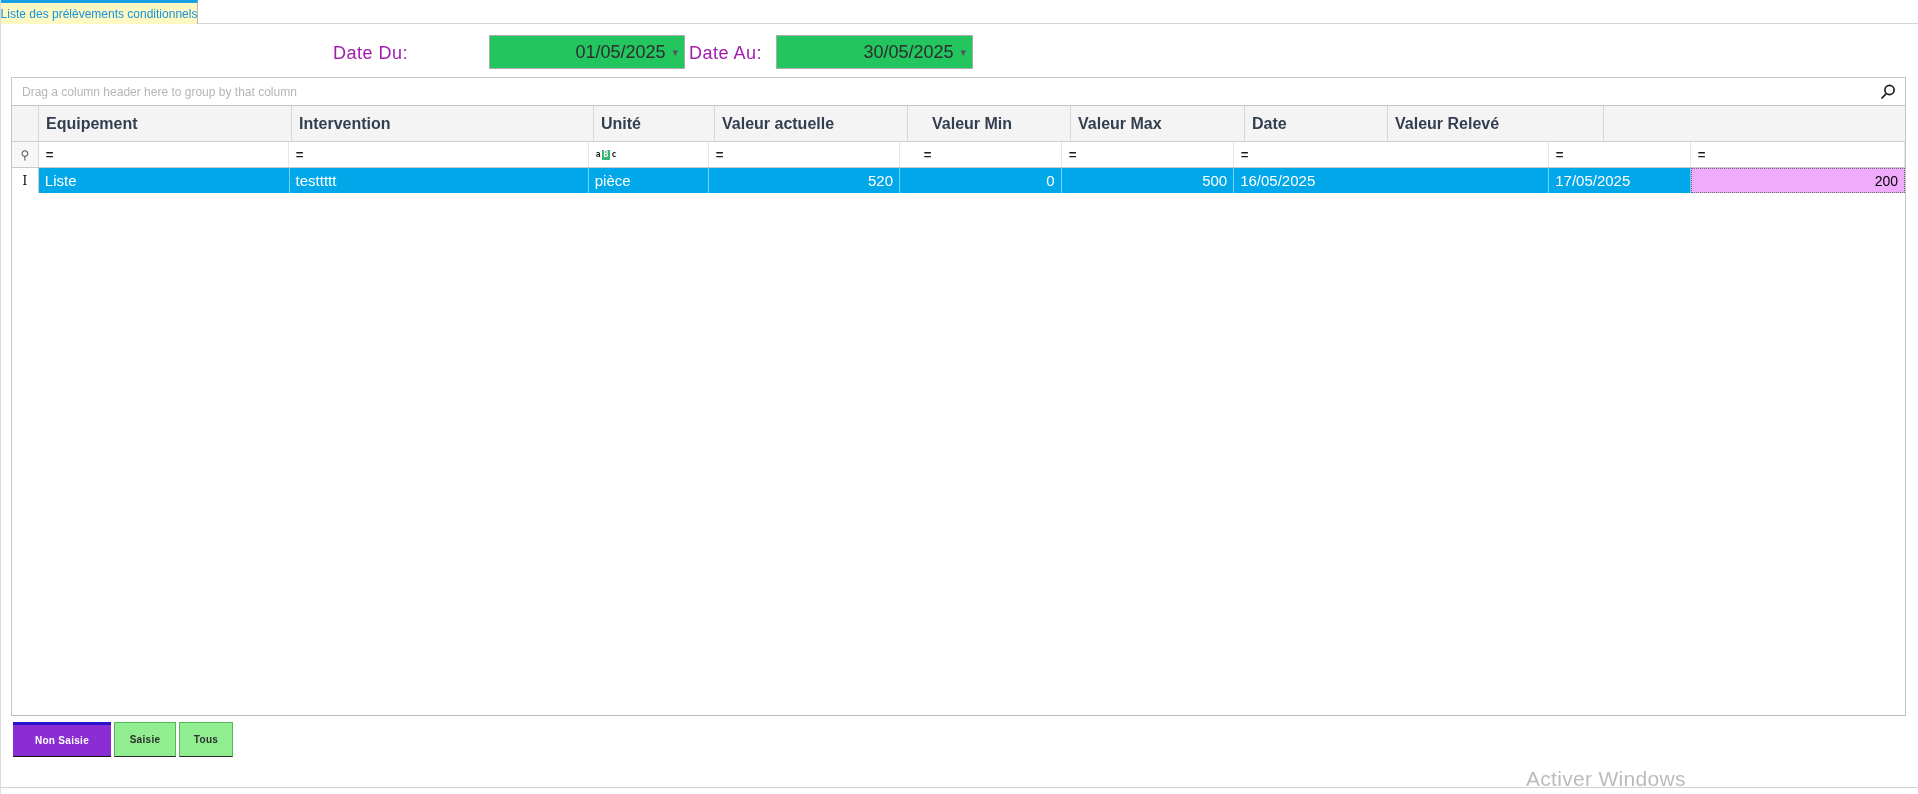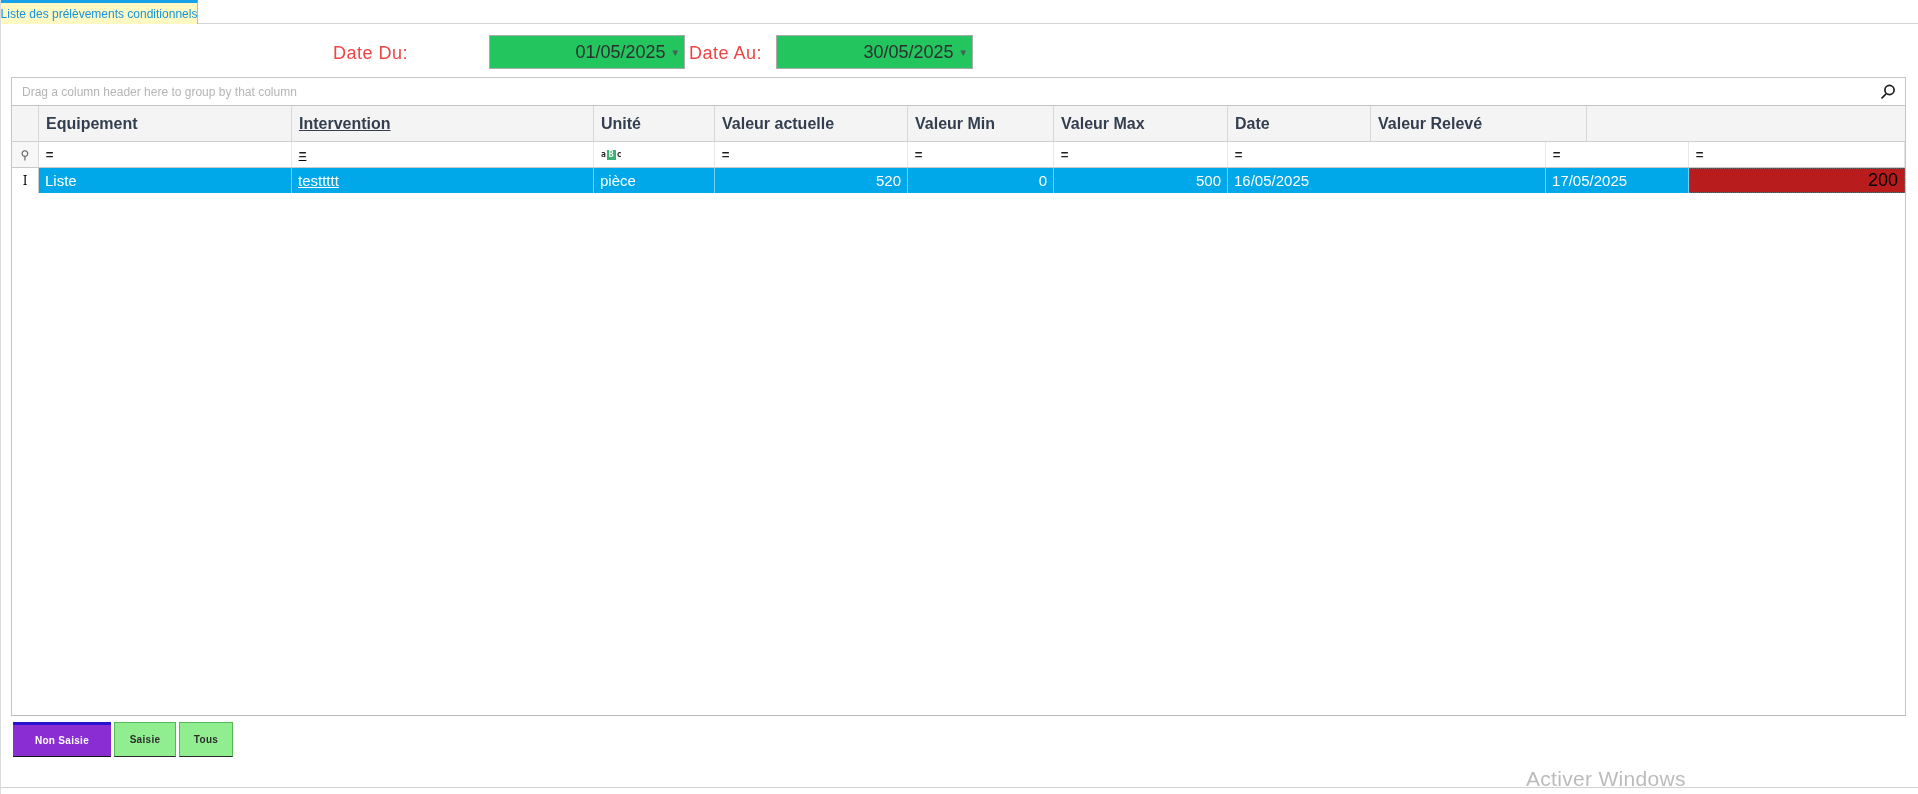--- a/index.html
+++ b/index.html
@@ -18,21 +18,21 @@
     background:#fef9c3;
     border-top:3px solid #18a0e8;
     border-right:1px solid #b9b9b9;
     color:#1593e0; font-size:12px;
     display:flex; align-items:center; justify-content:center;
     white-space:nowrap;
   }
   .tabstrip-line { position:absolute; top:23px; left:197px; width:1721px; height:1px; background:#d5d5d5; }
 
   
-  .date-label { position:absolute; font-size:18px; color:#ef4444; top:43px; letter-spacing:0.5px; }
+  .date-label { position:absolute; font-size:18px; color:#a21caf; top:43px; letter-spacing:0.5px; }
   .lbl-from { left:332px; }
   .lbl-to   { left:688px; }
   .date-field {
     position:absolute; top:35px; height:34px; background:#22c55e;
     border:1px solid #ababab;
     display:flex; align-items:center; justify-content:flex-end;
     font-size:18px; color:#2e2e2e; padding-right:6px;
   }
   .fld-from { left:488px; width:196px; }
   .fld-to   { left:775px; width:197px; }
@@ -76,32 +76,32 @@
   .data-cell {
     border-right:1px solid rgba(255,255,255,0.45);
     display:flex; align-items:center; padding:0 6px;
     color:#fff; font-size:15px; overflow:hidden; white-space:nowrap;
   }
   .num { justify-content:flex-end; }
   .ind-cell { background:#ffffff; border-right:1px solid #c9c9c9; color:#000;
     display:flex; align-items:center; justify-content:center;
     font-family:"DejaVu Serif", serif; font-size:12px; }
   .edit-cell {
-    background:#b91c1c; color:#000; font-size:18px;
+    background:#f0abfc; color:#000; font-size:14px;
     border:1px dotted #666; justify-content:flex-end;
   }
   .grid-body {
     height:523px; background:#fff;
     border-left:1px solid #c5c5c5; border-right:1px solid #c5c5c5;
     border-bottom:1px solid #b9b9b9;
   }
 
   
-  .c0{width:27px;} .c1{width:253px;} .c2{width:302px;text-decoration:underline;} .c3{width:121px;}
-  .c4{width:193px;} .c5{width:146px;} .c6{width:174px;} .c7{width:318px;}
+  .c0{width:27px;} .c1{width:253px;} .c2{width:302px;} .c3{width:121px;}
+  .c4{width:193px;} .c5{width:146px;margin-left:17px;} .c6{width:174px;} .c7{width:318px;}
   .c8{width:143px;} .c9{width:216px;}
 
   
   .footer { position:absolute; left:12px; top:722px; display:flex; }
   .btn {
     height:35px; display:flex; align-items:center; justify-content:center;
     font-size:10px; margin-right:3px; cursor:default; letter-spacing:0.3px;font-weight:bold;
   }
   .btn-purple {
     width:98px; background:#8a2dd2; color:#fff;

